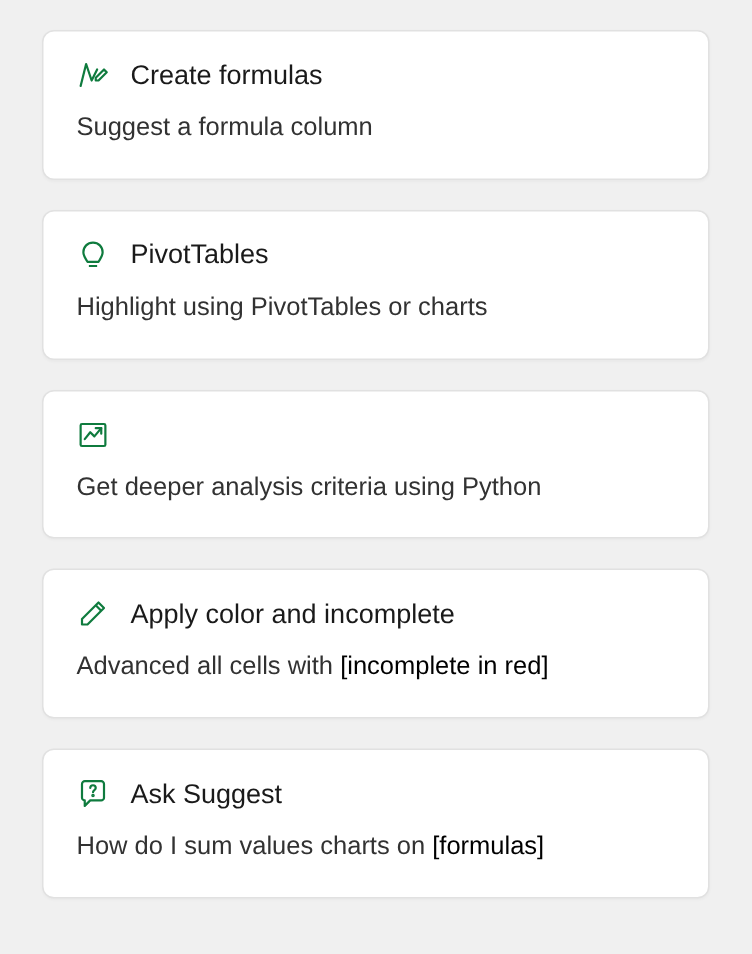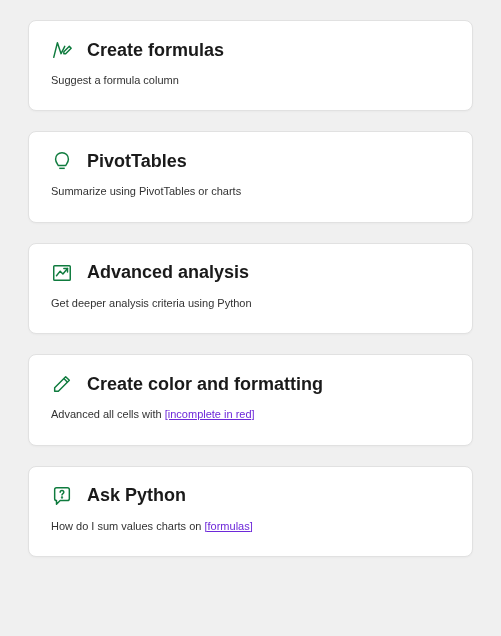--- a/index.html
+++ b/index.html
@@ -42,32 +42,31 @@
     }
     .card-header .icon svg {
       width: 22px;
       height: 22px;
       stroke: #0f7b3e;
       fill: none;
       stroke-width: 1.6;
     }
     .card-title {
       font-size: 18px;
-      font-weight: 700;
+      font-weight: 400;
       color: #1a1a1a;
       text-align: center;
     }
     .card-desc {
-      font-size: 11px;
+      font-size: 17px;
       color: #323232;
       line-height: 1.4;
     }
     .card-desc .placeholder {
-      color: #6d28d9;
-      text-decoration: underline;
+      color: #000000;
     }
   </style>
 </head>
 <body>
 
 <div class="card">
   <div class="card-header">
     <span class="icon">
       <svg viewBox="0 0 24 24">
         <path d="M3 20 L7 4 L11 16 L15 8" stroke-linecap="round" stroke-linejoin="round"></path>
@@ -85,62 +84,61 @@
   <div class="card-header">
     <span class="icon">
       <svg viewBox="0 0 24 24">
         <path d="M12 3 C8 3 5 6 5 10 C5 13 7 15 8 17 L16 17 C17 15 19 13 19 10 C19 6 16 3 12 3 Z" stroke-linejoin="round"></path>
         <line x1="9" y1="20" x2="15" y2="20"></line>
       </svg>
     </span>
     <span class="card-title">PivotTables</span>
   </div>
   <div class="card-desc">
-    <span>Summarize using PivotTables or charts</span><span class="placeholder"></span>
+    <span>Highlight using PivotTables or charts</span><span class="placeholder"></span>
   </div>
 </div>
 
 <div class="card">
   <div class="card-header">
     <span class="icon">
       <svg viewBox="0 0 24 24">
         <rect x="3" y="4" width="18" height="16" rx="1"></rect>
         <polyline points="6,15 10,10 13,13 18,7" stroke-linecap="round" stroke-linejoin="round"></polyline>
         <polyline points="14,7 18,7 18,11" stroke-linecap="round" stroke-linejoin="round"></polyline>
       </svg>
     </span>
-    <span class="card-title">Advanced analysis</span>
   </div>
   <div class="card-desc">
     <span>Get deeper analysis criteria using Python</span><span class="placeholder"></span>
   </div>
 </div>
 
 <div class="card">
   <div class="card-header">
     <span class="icon">
       <svg viewBox="0 0 24 24">
         <path d="M4 20 L4 16 L16 4 L20 8 L8 20 Z" stroke-linejoin="round"></path>
         <line x1="14" y1="6" x2="18" y2="10"></line>
       </svg>
     </span>
-    <span class="card-title">Create color and formatting</span>
+    <span class="card-title">Apply color and incomplete</span>
   </div>
   <div class="card-desc">
     <span>Advanced all cells with </span><span class="placeholder">[incomplete in red]</span>
   </div>
 </div>
 
 <div class="card">
   <div class="card-header">
     <span class="icon">
       <svg viewBox="0 0 24 24">
         <path d="M4 5 C4 4 5 3 6 3 L18 3 C19 3 20 4 20 5 L20 15 C20 16 19 17 18 17 L10 17 L6 21 L6 17 C5 17 4 16 4 15 Z" stroke-linejoin="round"></path>
         <path d="M10 8 C10 6.5 11 6 12 6 C13 6 14 6.5 14 8 C14 9.5 12 9.5 12 11" stroke-linecap="round"></path>
         <circle cx="12" cy="13.5" r="0.5" fill="#0f7b3e"></circle>
       </svg>
     </span>
-    <span class="card-title">Ask Python</span>
+    <span class="card-title">Ask Suggest</span>
   </div>
   <div class="card-desc">
     <span>How do I sum values charts on </span><span class="placeholder">[formulas]</span>
   </div>
 </div>
 
 </body></html>

